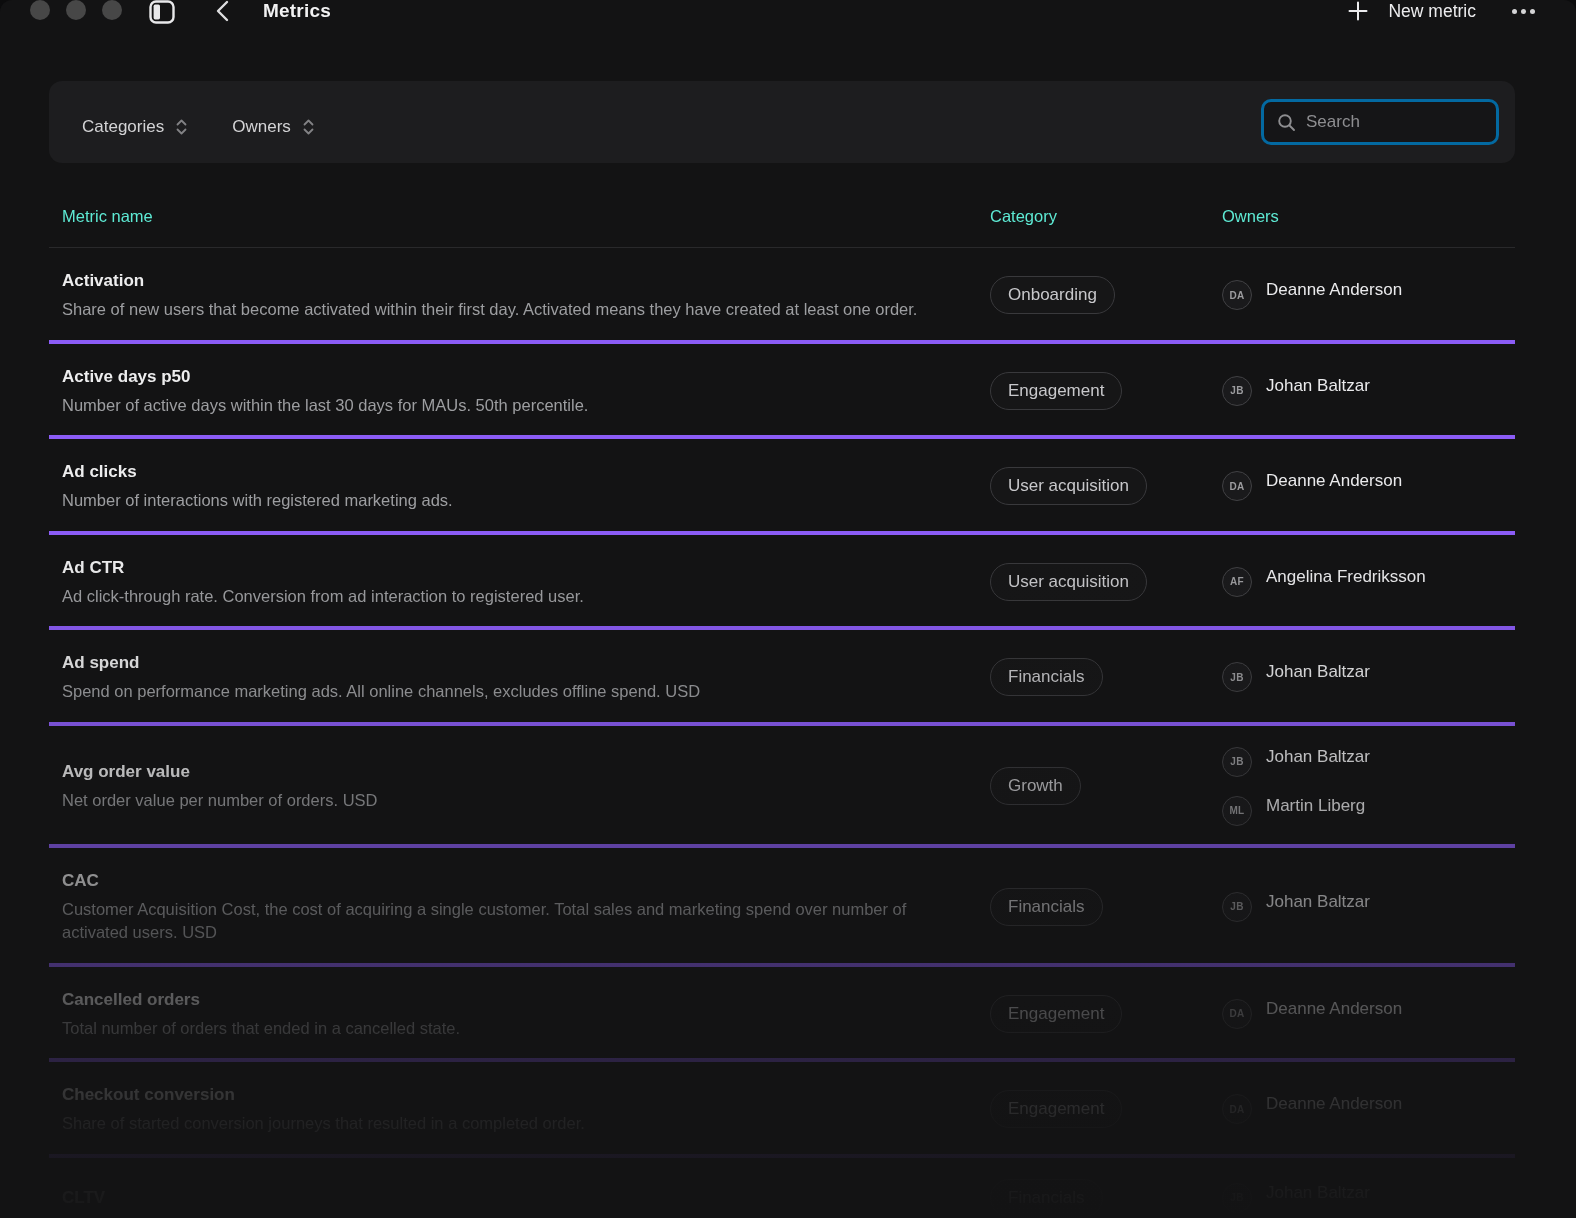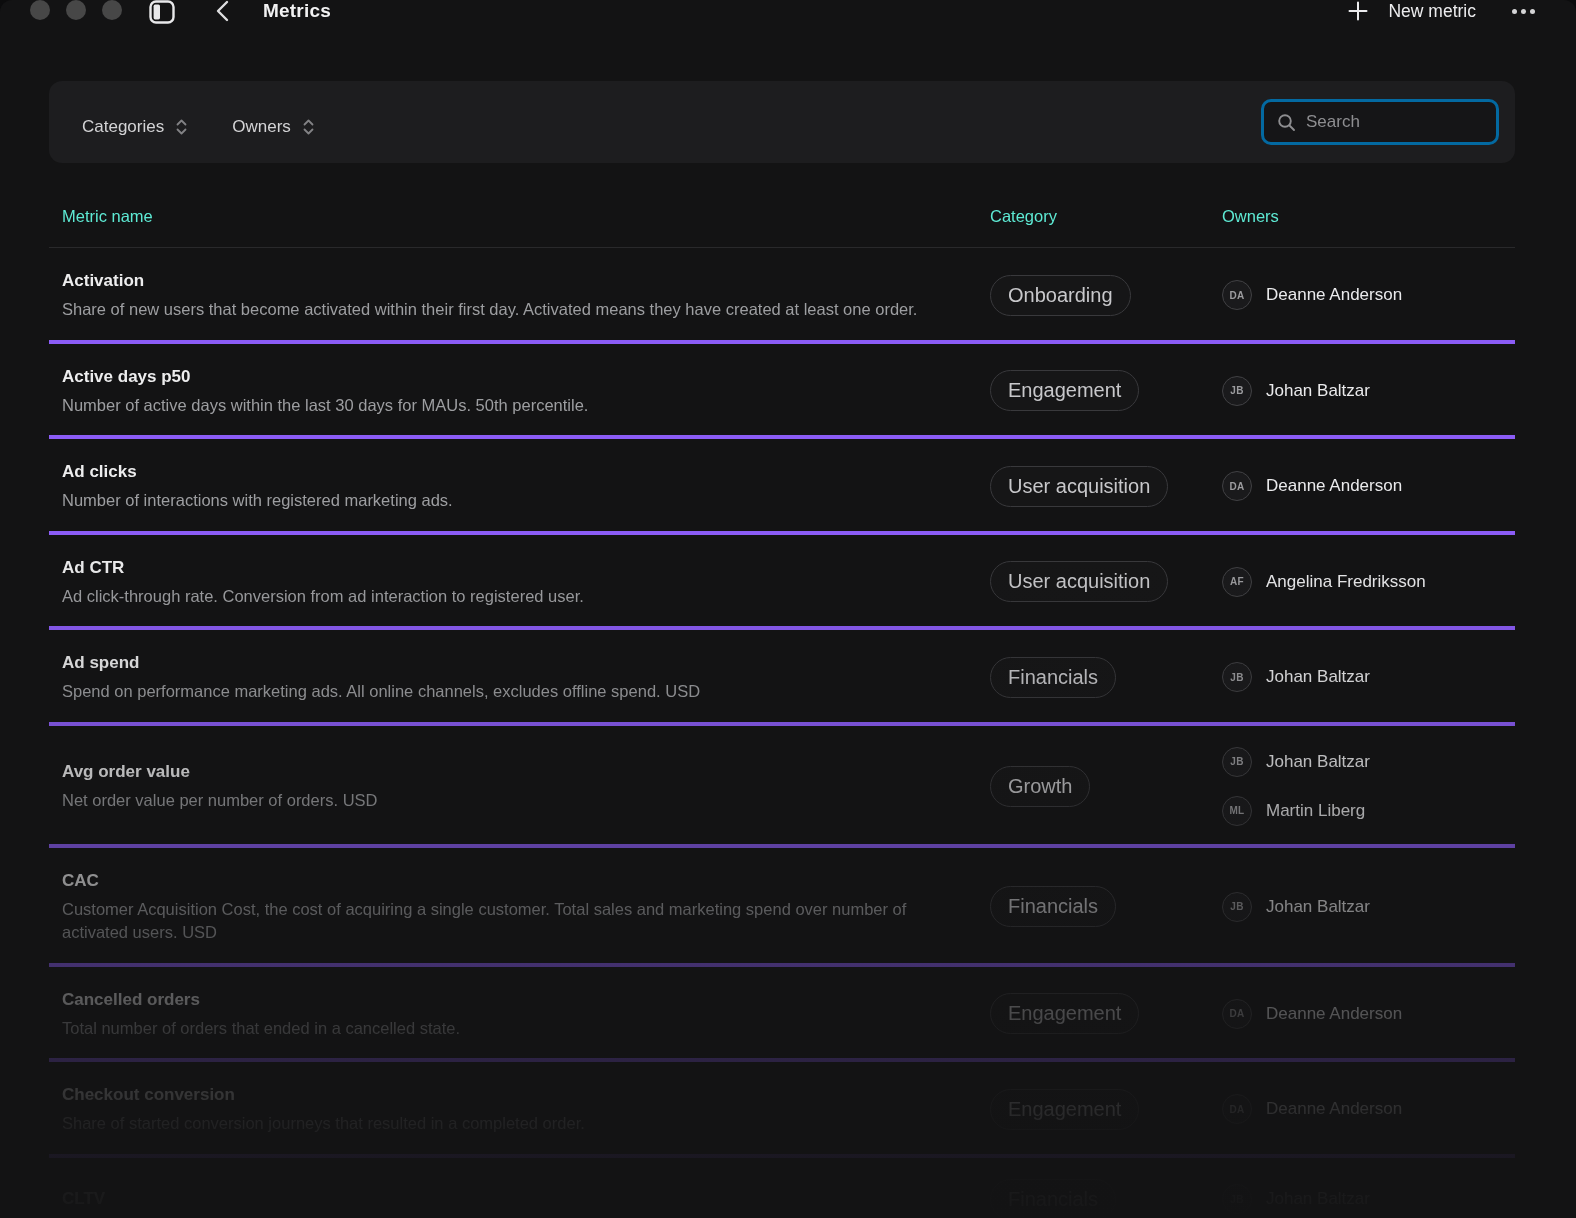--- a/index.html
+++ b/index.html
@@ -83,26 +83,26 @@
   .metric-description {
     margin-top: 5px;
     font-size: 16.5px; color: #9d9ea1;
     line-height: 23.5px; max-width: 895px;
   }
   .category-badge {
     display: inline-flex; align-items: center;
     padding: 8px 17px;
     border: 1px solid #39393c;
     border-radius: 999px;
-    font-size: 20px; color: #c8c8cb;
+    font-size: 17px; color: #c8c8cb;
     background: #161617;
     justify-self: start;
   }
   .owners-cell { display: flex; flex-direction: column; gap: 19px; }
-  .owner { display: flex; align-items: center; gap: 14px; }
+  .owner { display: flex; align-items: flex-start; gap: 14px; }
   .avatar {
     width: 30px; height: 30px; border-radius: 50%;
     border: 1px solid #414144;
     display: flex; align-items: center; justify-content: center;
     font-size: 10px; font-weight: 600; letter-spacing: .4px;
     color: #9c9c9f; background: #1a1a1c;
     flex: 0 0 auto;
   }
   .owner-name { font-size: 17px; font-weight: 500; color: #eaeaec; }
 

